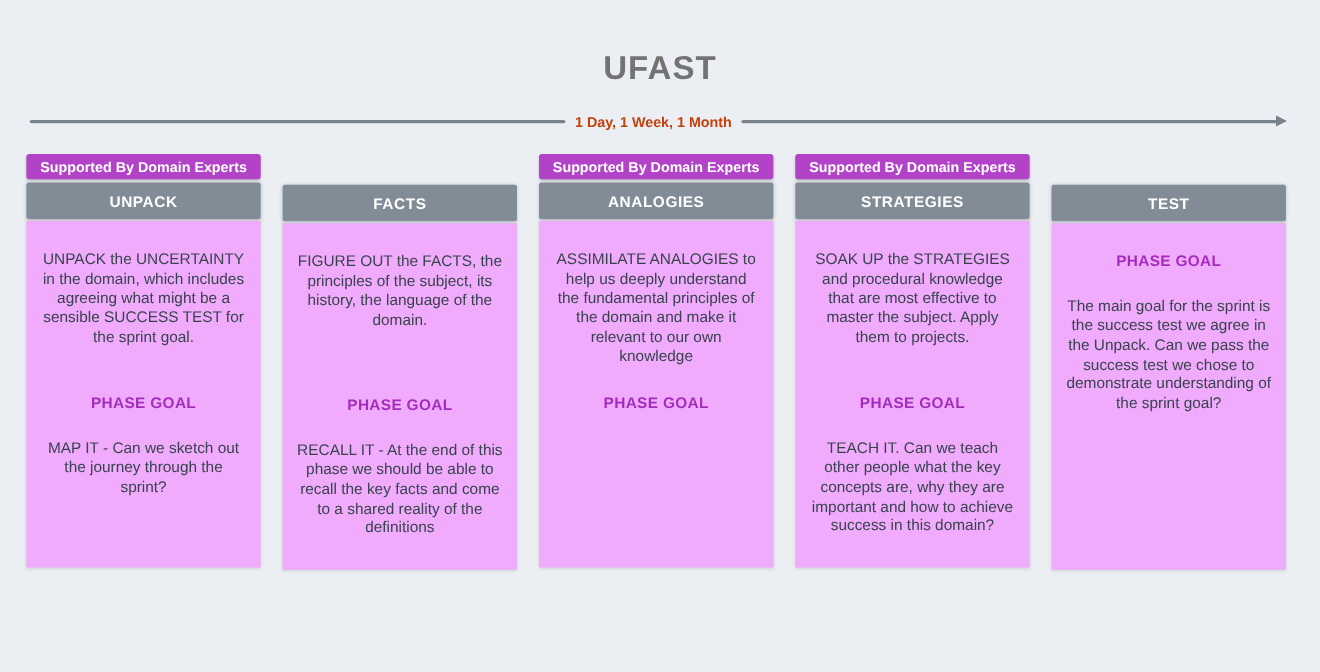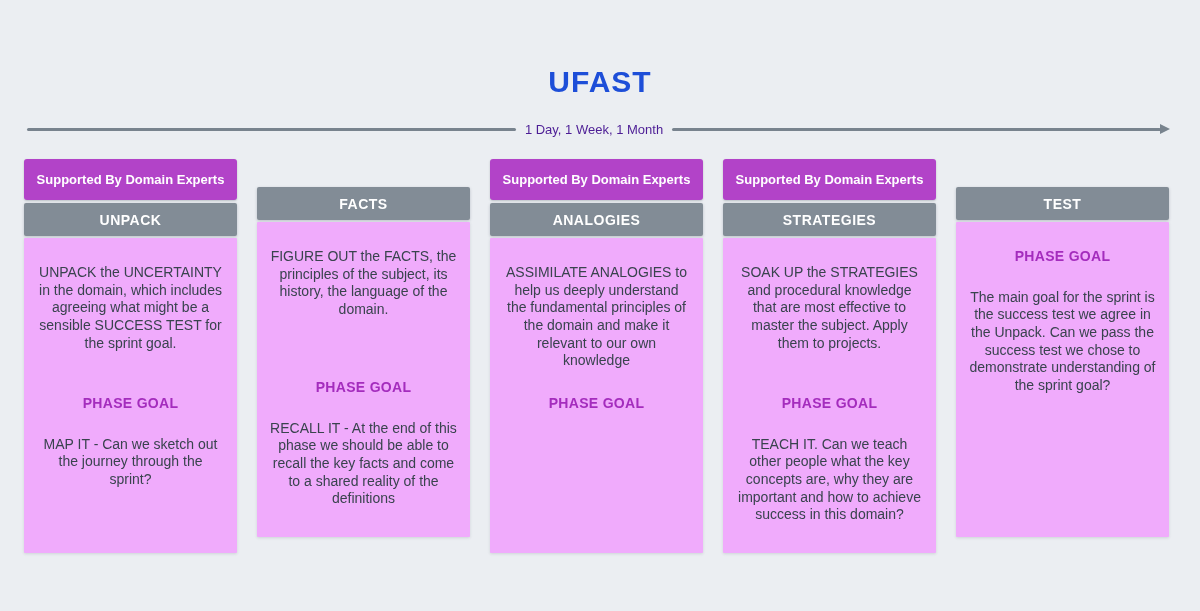--- a/index.html
+++ b/index.html
@@ -9,62 +9,62 @@
   body {
     width: 1200px;
     height: 611px;
     background: #ebeef2;
     font-family: "Liberation Sans", sans-serif;
     color: #333e49;
     overflow: hidden;
   }
   .page-title {
     text-align: center;
-    padding-top: 65px;
+    padding-top: 46px;
     font-size: 30px;
     font-weight: bold;
     letter-spacing: 1px;
-    color: #1d4ed8;
+    color: #737373;
   }
   .timeline {
     display: flex;
     align-items: center;
     margin: 22px 30px 0 27px;
     height: 16px;
   }
   .timeline .line {
     flex: 1;
     height: 3px;
     background: #78838e;
     border-radius: 2px;
   }
   .timeline .tl-label {
     padding: 0 9px;
     font-size: 13px;
-    font-weight: normal;
-    color: #4c1d95;
+    font-weight: bold;
+    color: #c2410c;
     white-space: nowrap;
   }
   .timeline .arrow-head {
     width: 0;
     height: 0;
     border-left: 10px solid #78838e;
     border-top: 5px solid transparent;
     border-bottom: 5px solid transparent;
     margin-left: -1px;
   }
   .columns {
     display: grid;
     grid-template-columns: repeat(5, 1fr);
     gap: 20px;
     width: 1145px;
     margin: 22px 0 0 24px;
   }
   .badge {
-    height: 41px;
+    height: 23px;
     border-radius: 3px;
     background: #b243c8;
     color: #ffffff;
     font-size: 13px;
     font-weight: bold;
     display: flex;
     align-items: center;
     justify-content: center;
     margin-bottom: 3px;
     box-shadow: 0 1px 2px rgba(45,56,67,0.25);

